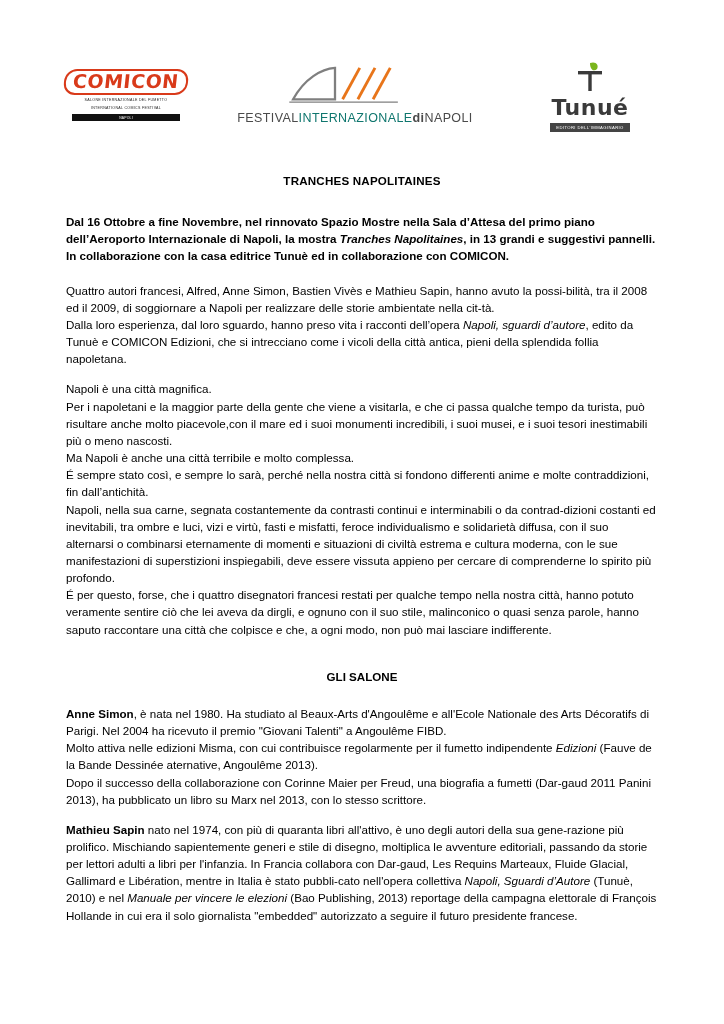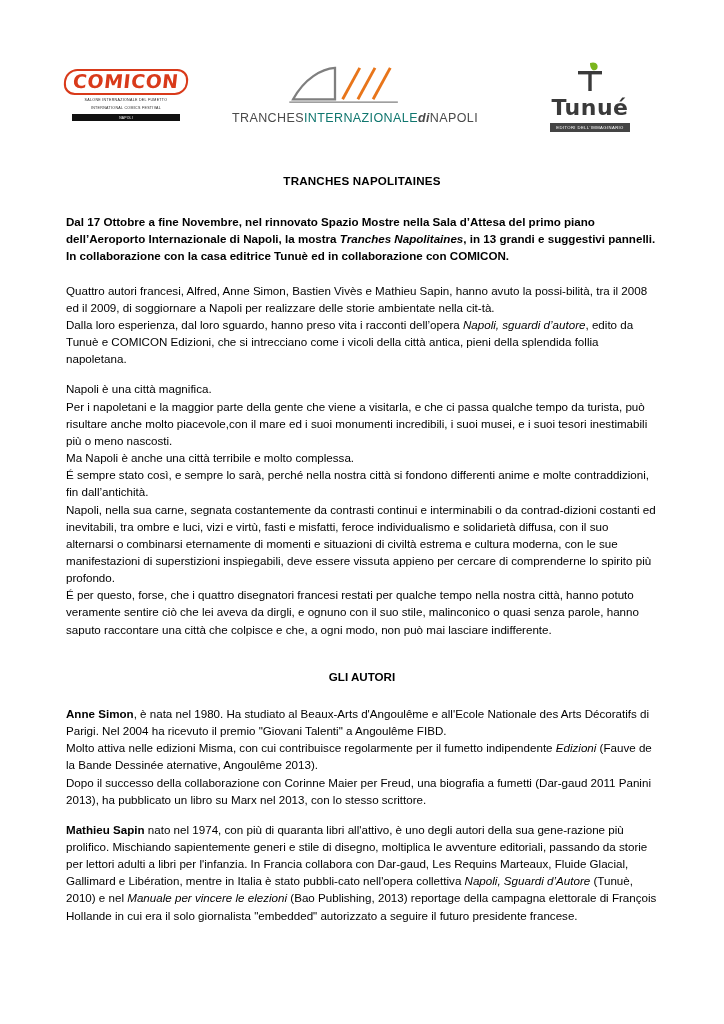--- a/index.html
+++ b/index.html
@@ -93,21 +93,21 @@
     display: block;
   }
   .aero-text {
     margin-top: 6px;
     font-size: 12.5px;
     letter-spacing: 0.4px;
     white-space: nowrap;
   }
   .aero-text .t1 { color: #4a4a4a; font-weight: 400; }
   .aero-text .t2 { color: #0f766e; font-weight: 400; }
-  .aero-text .t3 { color: #4a4a4a; font-style: italic; font-weight: bold;}
+  .aero-text .t3 { color: #4a4a4a; font-weight: bold;}
   .aero-text .t4 { color: #4a4a4a; font-weight: 400; }
 
   
   .tunue {
     width: 120px;
     display: flex;
     flex-direction: column;
     align-items: center;
     margin-right: 8px;
   }
@@ -180,55 +180,55 @@
 
     <div class="logo-block aeroporto">
       <svg class="aero-mark" width="150" height="42" viewBox="0 0 150 42">
         <path d="M10 36 C 22 14, 40 4, 54 3 L 54 36 Z" fill="none" stroke="#7f7f7f" stroke-width="2.4"></path>
         <line x1="62" y1="36" x2="80" y2="3" stroke="#e8751a" stroke-width="3"></line>
         <line x1="78" y1="36" x2="96" y2="3" stroke="#e8751a" stroke-width="3"></line>
         <line x1="94" y1="36" x2="112" y2="3" stroke="#e8751a" stroke-width="3"></line>
         <line x1="6" y1="39" x2="120" y2="39" stroke="#7f7f7f" stroke-width="1.4"></line>
       </svg>
       <div class="aero-text">
-        <span class="t1">TRANCHES</span><span class="t2">INTERNAZIONALE</span><span class="t3">di</span><span class="t4">NAPOLI</span>
+        <span class="t1">FESTIVAL</span><span class="t2">INTERNAZIONALE</span><span class="t3">di</span><span class="t4">NAPOLI</span>
       </div>
     </div>
 
     <div class="logo-block tunue">
       <svg class="tunue-mark" width="40" height="34" viewBox="0 0 40 34">
         <path d="M20 4 C 26 2, 29 6, 27 10 C 24 13, 20 11, 20 4 Z" fill="#7ab51d"></path>
         <rect x="8" y="12" width="24" height="3.4" fill="#3a3a3a"></rect>
         <rect x="18.3" y="12" width="3.4" height="20" fill="#3a3a3a"></rect>
       </svg>
       <div class="tunue-word">Tunué</div>
       <div class="tunue-sub">EDITORI DELL'IMMAGINARIO</div>
     </div>
 
   </div>
 
   <div class="doc">
 
     <div class="title">TRANCHES NAPOLITAINES</div>
 
-    <p class="lead"><span>Dal 17 Ottobre a fine Novembre, nel rinnovato Spazio Mostre nella Sala d’Attesa del primo piano dell’Aeroporto Internazionale di Napoli, la mostra </span><em>Tranches Napolitaines</em><span>, in 13 grandi e suggestivi pannelli. In collaborazione con la casa editrice Tunuè ed in collaborazione con COMICON.</span></p>
+    <p class="lead"><span>Dal 16 Ottobre a fine Novembre, nel rinnovato Spazio Mostre nella Sala d’Attesa del primo piano dell’Aeroporto Internazionale di Napoli, la mostra </span><em>Tranches Napolitaines</em><span>, in 13 grandi e suggestivi pannelli. In collaborazione con la casa editrice Tunuè ed in collaborazione con COMICON.</span></p>
 
     <p class="body"><span style="white-space:pre-line">Quattro autori francesi, Alfred, Anne Simon, Bastien Vivès e Mathieu Sapin, hanno avuto la possi-bilità, tra il 2008 ed il 2009, di soggiornare a Napoli per realizzare delle storie ambientate nella cit-tà.
 Dalla loro esperienza, dal loro sguardo, hanno preso vita i racconti dell’opera </span><em>Napoli, sguardi d’autore</em><span>, edito da Tunuè e COMICON Edizioni, che si intrecciano come i vicoli della città antica, pieni della splendida follia napoletana.</span></p>
 
     <div class="para-gap"></div>
 
     <p class="body" style="white-space:pre-line">Napoli è una città magnifica.
 Per i napoletani e la maggior parte della gente che viene a visitarla, e che ci passa qualche tempo da turista, può risultare anche molto piacevole,con il mare ed i suoi monumenti incredibili, i suoi musei, e i suoi tesori inestimabili più o meno nascosti.
 Ma Napoli è anche una città terribile e molto complessa.
 É sempre stato così, e sempre lo sarà, perché nella nostra città si fondono differenti anime e molte contraddizioni, fin dall’antichità.
 Napoli, nella sua carne, segnata costantemente da contrasti continui e interminabili o da contrad-dizioni costanti ed inevitabili, tra ombre e luci, vizi e virtù, fasti e misfatti, feroce individualismo e solidarietà diffusa, con il suo alternarsi o combinarsi eternamente di momenti e situazioni di civiltà estrema e cultura moderna, con le sue manifestazioni di superstizioni inspiegabili, deve essere vissuta appieno per cercare di comprenderne lo spirito più profondo.
 É per questo, forse, che i quattro disegnatori francesi restati per qualche tempo nella nostra città, hanno potuto veramente sentire ciò che lei aveva da dirgli, e ognuno con il suo stile, malinconico o quasi senza parole, hanno saputo raccontare una città che colpisce e che, a ogni modo, non può mai lasciare indifferente.</p>
 
-    <div class="section-head">GLI AUTORI</div>
+    <div class="section-head">GLI SALONE</div>
 
     <p class="body"><span class="author-name">Anne Simon</span><span style="white-space:pre-line">,  è nata nel 1980. Ha studiato al Beaux-Arts d'Angoulême e all'Ecole Nationale des Arts Décoratifs di Parigi. Nel 2004 ha ricevuto il premio "Giovani Talenti" a Angoulême FIBD.
 Molto attiva nelle edizioni Misma, con cui contribuisce regolarmente per il  fumetto indipendente </span><em>Edizioni</em><span style="white-space:pre-line"> (Fauve de la Bande Dessinée aternative, Angoulême 2013).
 Dopo il successo della collaborazione con Corinne Maier per Freud, una biografia a fumetti (Dar-gaud 2011 Panini 2013), ha pubblicato un libro su Marx nel 2013, con lo stesso scrittore.</span></p>
 
     <div class="para-gap"></div>
 
     <p class="body"><span class="author-name">Mathieu Sapin</span><span style="white-space:pre-line"> nato nel 1974, con più di quaranta libri all'attivo, è uno degli autori della sua gene-razione più prolifico. Mischiando sapientemente generi e stile di disegno, moltiplica le avventure editoriali, passando da storie per lettori adulti a libri per l'infanzia. In Francia collabora con Dar-gaud, Les Requins Marteaux, Fluide Glacial, Gallimard e Libération, mentre in Italia è stato pubbli-cato nell'opera collettiva </span><em>Napoli, Sguardi d’Autore</em><span> (Tunuè, 2010) e nel </span><em>Manuale per vincere le elezioni</em><span> (Bao Publishing, 2013) reportage della campagna elettorale di François Hollande in cui era il solo giornalista "embedded" autorizzato a seguire il futuro presidente francese.</span></p>
 
   </div>

